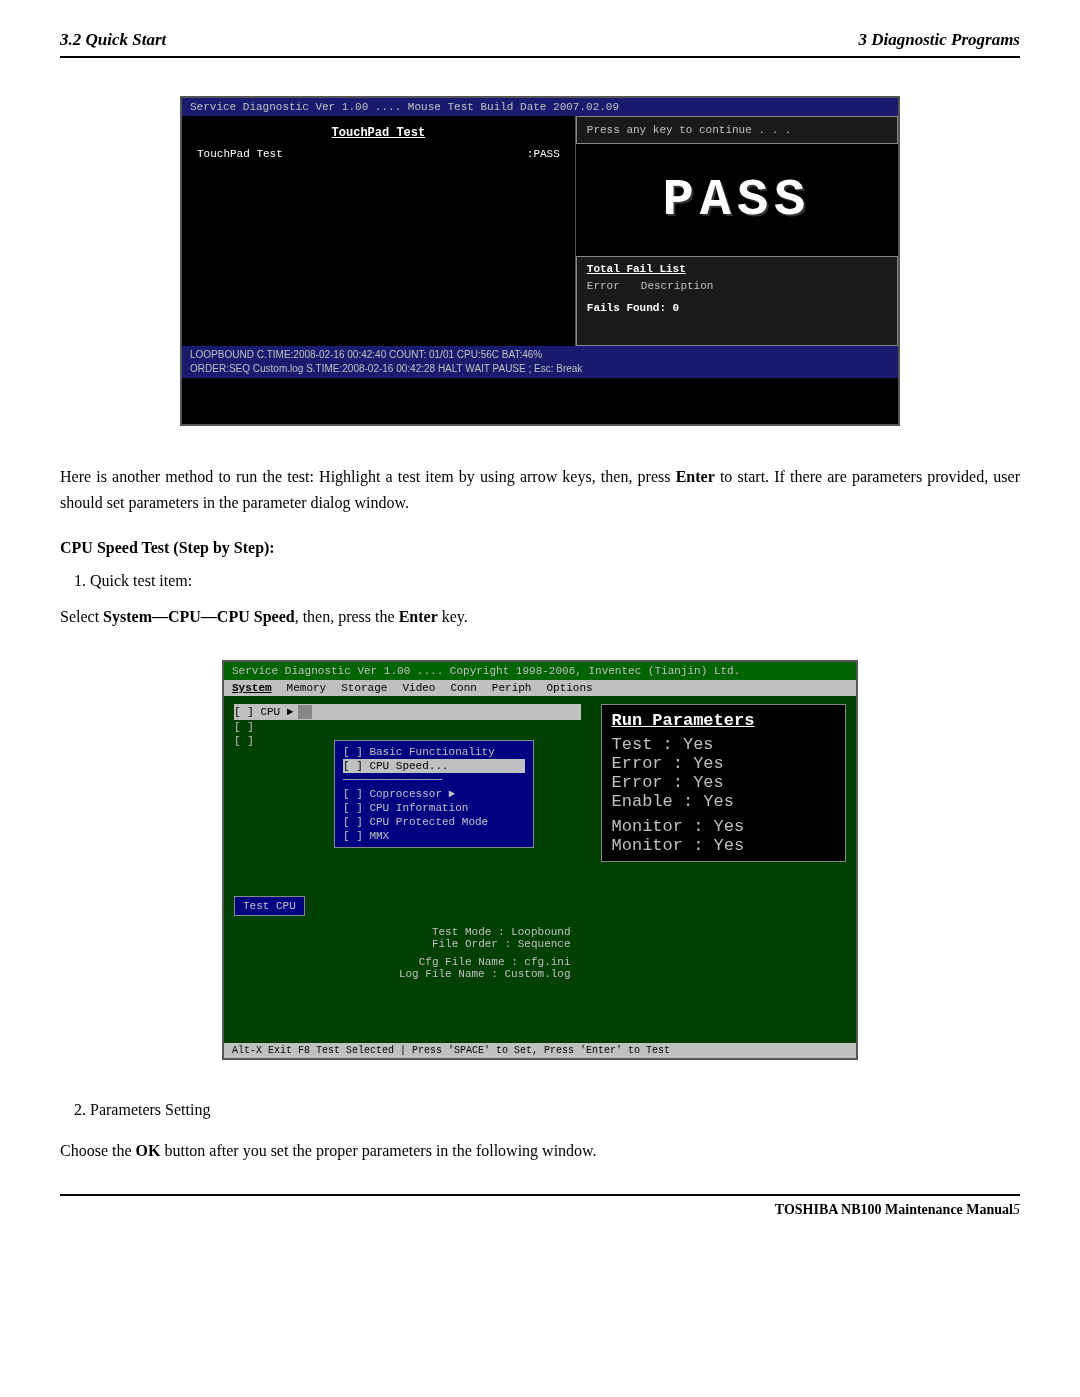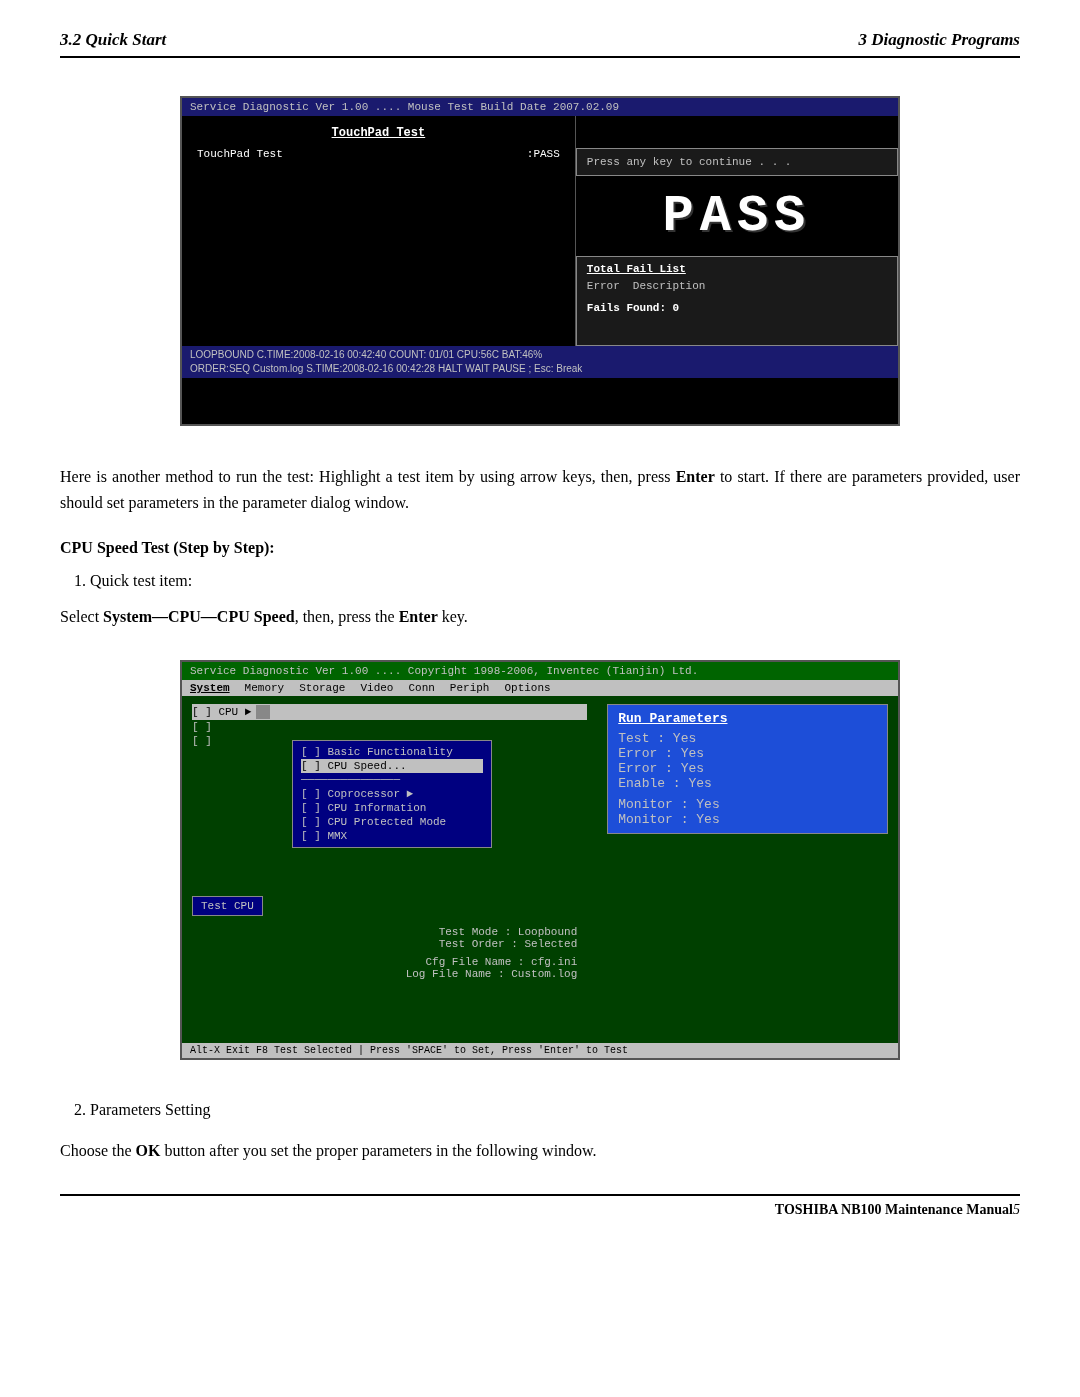--- a/index.html
+++ b/index.html
@@ -221,31 +221,31 @@
         <div class="ss1-left" style="width:55%; background:#000; padding:10px 15px; border-right:1px solid #555;">
           <div class="ss1-left-title" style="text-align:center; font-weight:bold; text-decoration:underline; color:#fff; margin-bottom:8px; font-size:12px; font-family:'Courier New',monospace;">TouchPad Test</div>
           <div style="display:flex; justify-content:space-between; color:#fff; font-size:11px; font-family:'Courier New',monospace; margin-bottom:4px;">
             <span>TouchPad Test</span>
             <span>:PASS</span>
           </div>
         </div>
 
         <div class="ss1-right" style="width:45%; display:flex; flex-direction:column;">
 
-          <div style="background:#1a1a1a; border:1px solid #888; padding:4px 10px; color:#c0c0c0; font-size:11px; font-family:'Courier New',monospace; height:28px; display:flex; align-items:center;margin-top:32px;">
+          <div style="background:#1a1a1a; border:1px solid #888; padding:4px 10px; color:#c0c0c0; font-size:11px; font-family:'Courier New',monospace; height:28px; display:flex; align-items:center;">
             <span>Press any key to continue . . .</span>
           </div>
 
           <div class="ss1-pass-display" style="background:#000; flex:1; display:flex; align-items:center; justify-content:center; padding:10px;">
             <span class="pass-text" style="font-size:52px; font-weight:bold; color:#fff; font-family:'Courier New',monospace; letter-spacing:6px;">PASS</span>
           </div>
 
           <div class="ss1-fail-list" style="background:#1a1a1a; border:1px solid #888; padding:6px 10px; color:#c0c0c0; font-size:11px; font-family:'Courier New',monospace; min-height:90px;">
             <div class="fail-list-title" style="text-decoration:underline; font-weight:bold; margin-bottom:5px; color:#fff;">Total Fail List</div>
-            <div style="display:flex; gap:13px; margin-bottom:10px; color:#c0c0c0;">
+            <div style="display:flex; gap:21px; margin-bottom:10px; color:#c0c0c0;">
               <span>Error</span>
               <span>Description</span>
             </div>
             <div class="fails-found" style="margin-top:8px; font-weight:bold; color:#fff;">Fails Found: 0</div>
           </div>
         </div>
       </div>
 
       <div style="background:#1a1a6e; color:#c0c0c0; padding:2px 8px; font-size:10px; font-family:Liberation Sans, sans-serif; line-height:1.4;">
         <div>LOOPBOUND         C.TIME:2008-02-16 00:42:40 COUNT: 01/01  CPU:56C BAT:46%</div>
@@ -262,21 +262,21 @@
 
   <ol class="numbered-list">
     <li>Quick test item:</li>
   </ol>
 
   <p class="select-instruction" style="margin: 8px 0 12px 0;">
     <span>Select </span><b>System—CPU—CPU Speed</b><span>, then, press the </span><b>Enter</b><span> key.</span>
   </p>
 
   <div style="display:flex; justify-content:center; margin-bottom:18px;">
-    <div class="screenshot-box screenshot2" style="width:720px; height:400px; position:relative; background:#004000; font-family:'Courier New',monospace;">
+    <div class="screenshot-box screenshot2" style="width:636px; height:400px; position:relative; background:#004000; font-family:'Courier New',monospace;">
 
       <div style="background:#006400; color:#c0c0c0; padding:3px 8px; font-size:11px;">Service Diagnostic Ver 1.00 .... Copyright 1998-2006, Inventec (Tianjin) Ltd.</div>
 
       <div style="background:#c0c0c0; color:#000; padding:2px 8px; font-size:11px; display:flex; gap:15px;">
         <span style="font-weight:bold; text-decoration:underline;">System</span>
         <span>Memory</span>
         <span>Storage</span>
         <span>Video</span>
         <span>Conn</span>
         <span>Periph</span>
@@ -307,28 +307,28 @@
           </div>
 
           <div style="margin-top:148px;">
             <div style="background:#000080; border:1px solid #888; padding:3px 8px; font-size:11px; color:#c0c0c0; display:inline-block;">
               <span>Test CPU</span>
             </div>
           </div>
 
           <div style="margin-top:10px; font-size:11px; color:#c0c0c0; text-align:right; padding-right:10px;">
             <div>Test Mode : Loopbound</div>
-            <div>Test Order : Selected</div>
+            <div>File Order : Sequence</div>
             <div style="margin-top:6px;">Cfg File Name : cfg.ini</div>
             <div>Log File Name : Custom.log</div>
           </div>
         </div>
 
         <div style="width:42%; padding:8px 10px;">
-          <div style="background:#1d4ed8; border:1px solid #888; padding:6px 10px; font-size:13px; color:#c0c0c0;">
+          <div style="background:#000000; border:1px solid #888; padding:6px 10px; font-size:17px; color:#c0c0c0;">
             <div style="font-weight:bold; color:#fff; margin-bottom:5px; text-decoration:underline;">Run Parameters</div>
             <div>Test : Yes</div>
             <div>Error : Yes</div>
             <div>Error : Yes</div>
             <div>Enable : Yes</div>
             <div style="height:6px;"></div>
             <div>Monitor : Yes</div>
             <div>Monitor : Yes</div>
           </div>
         </div>

